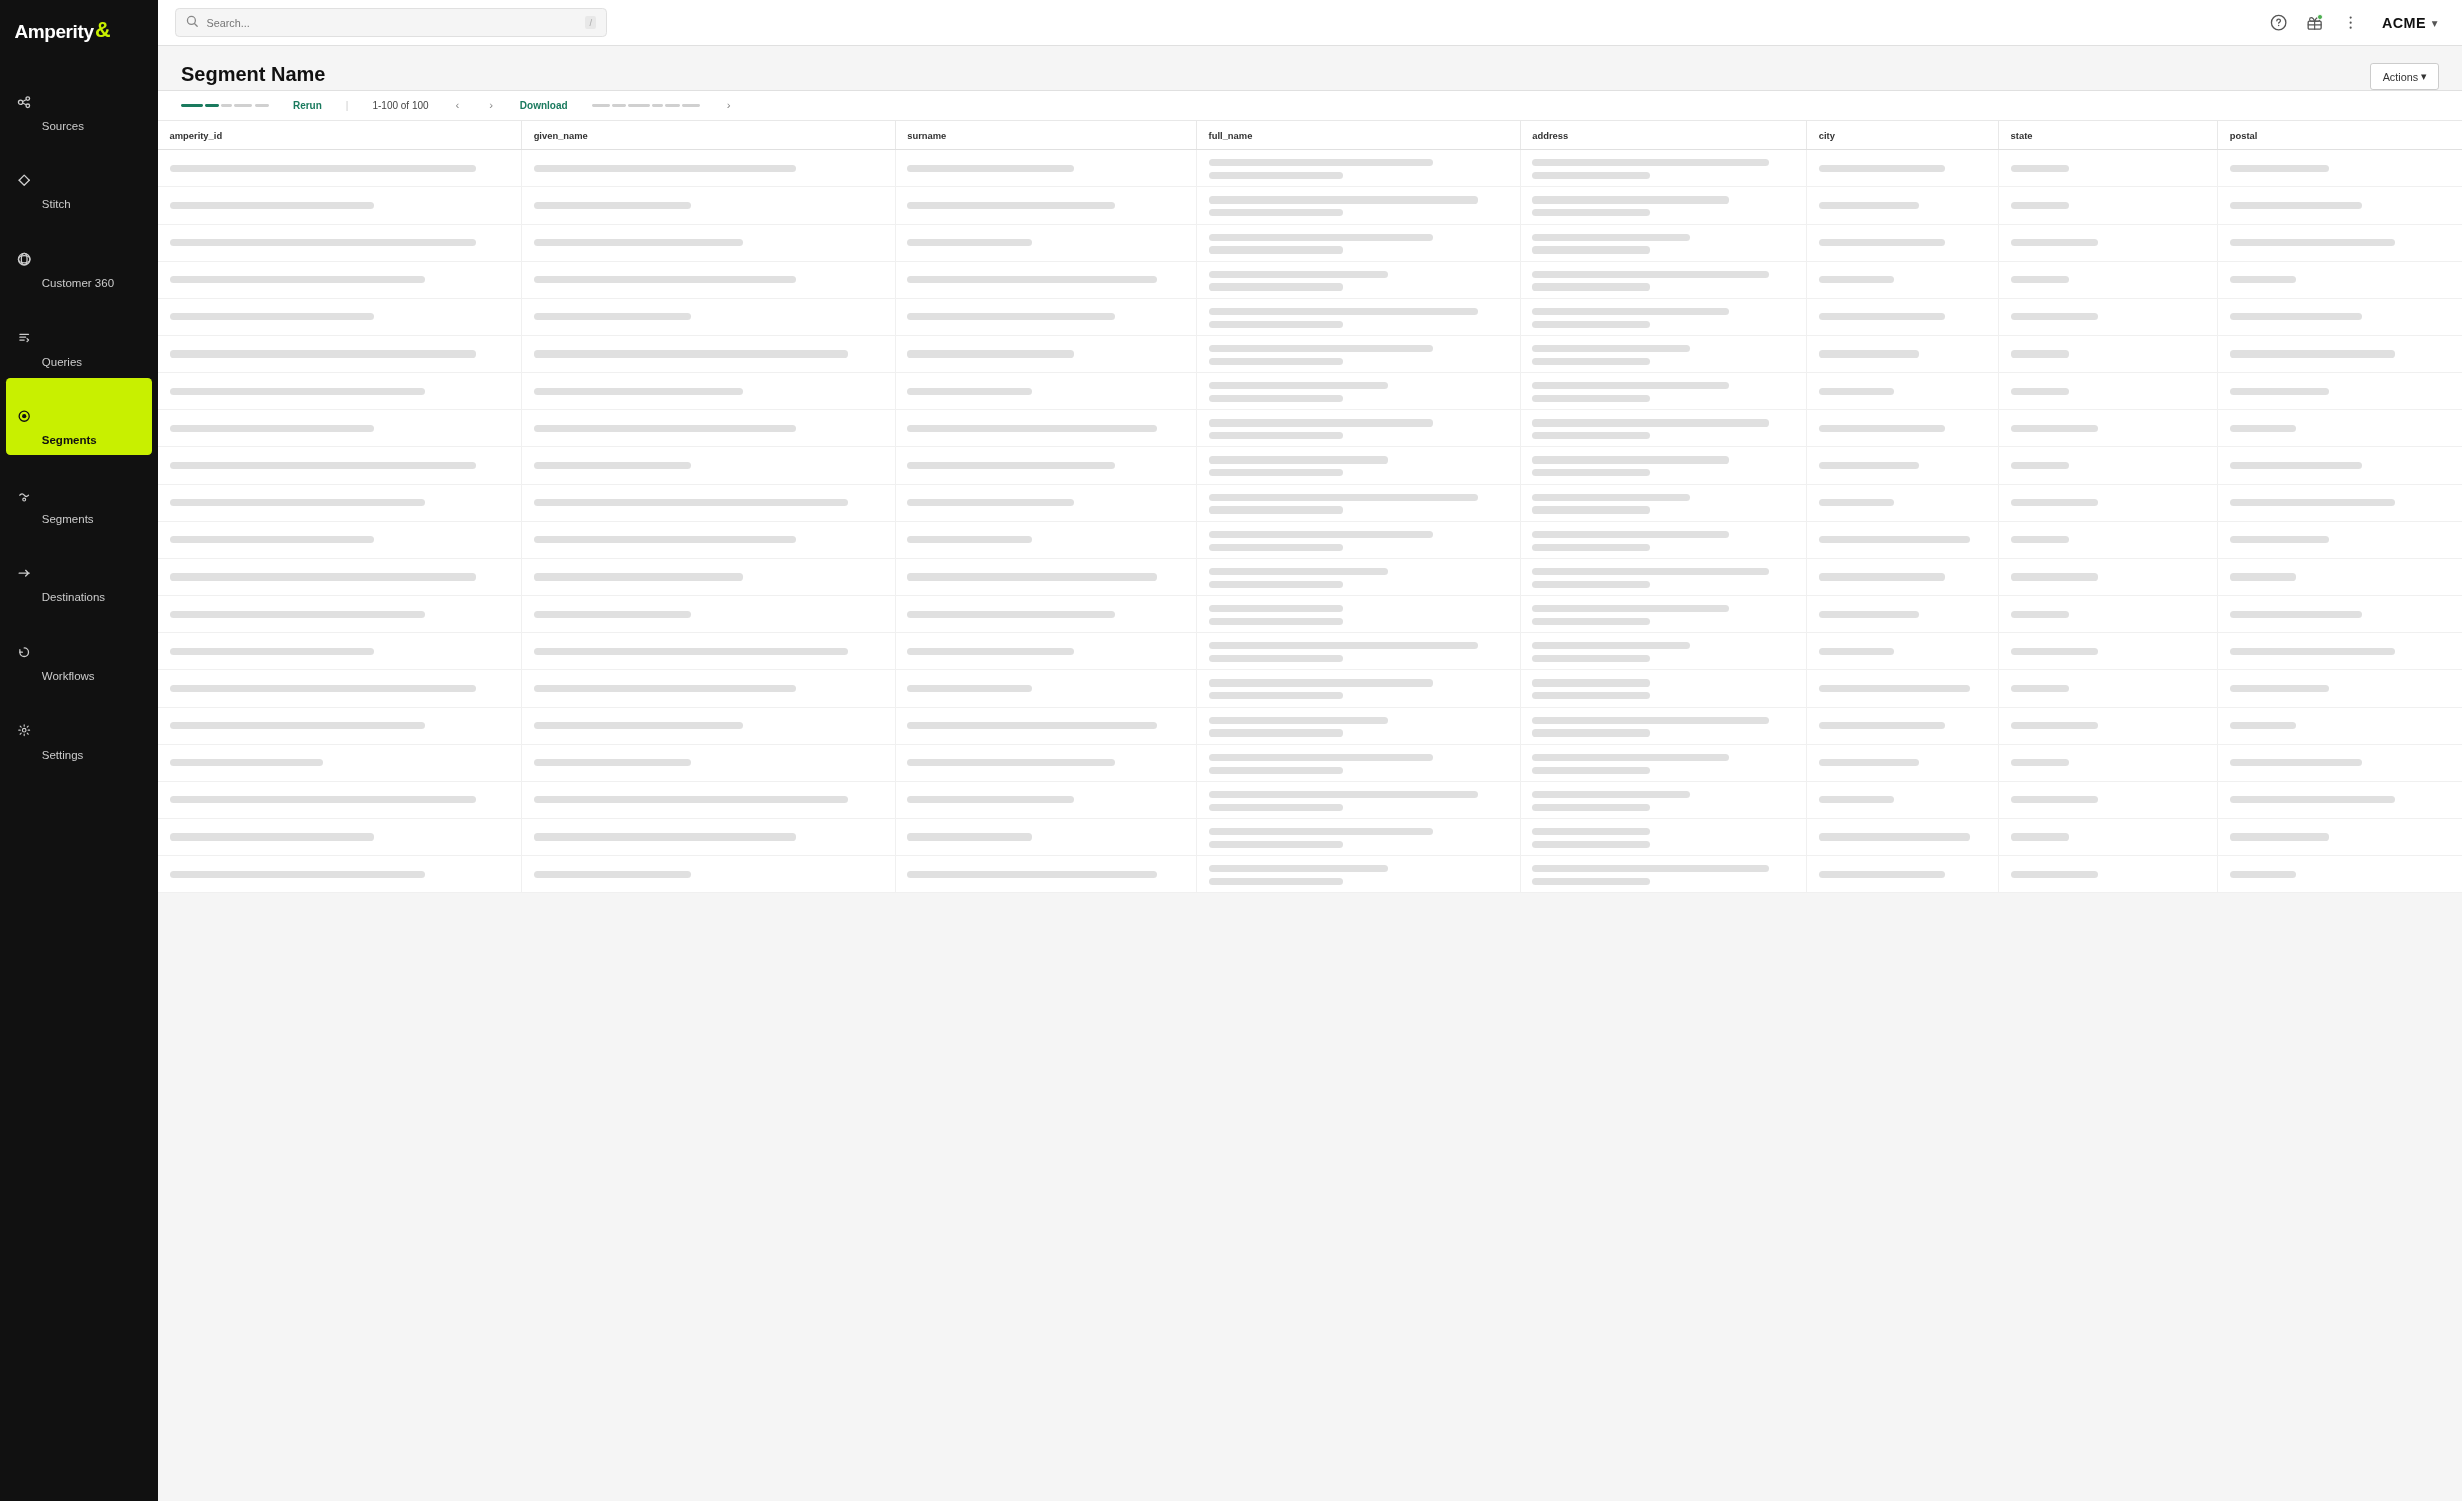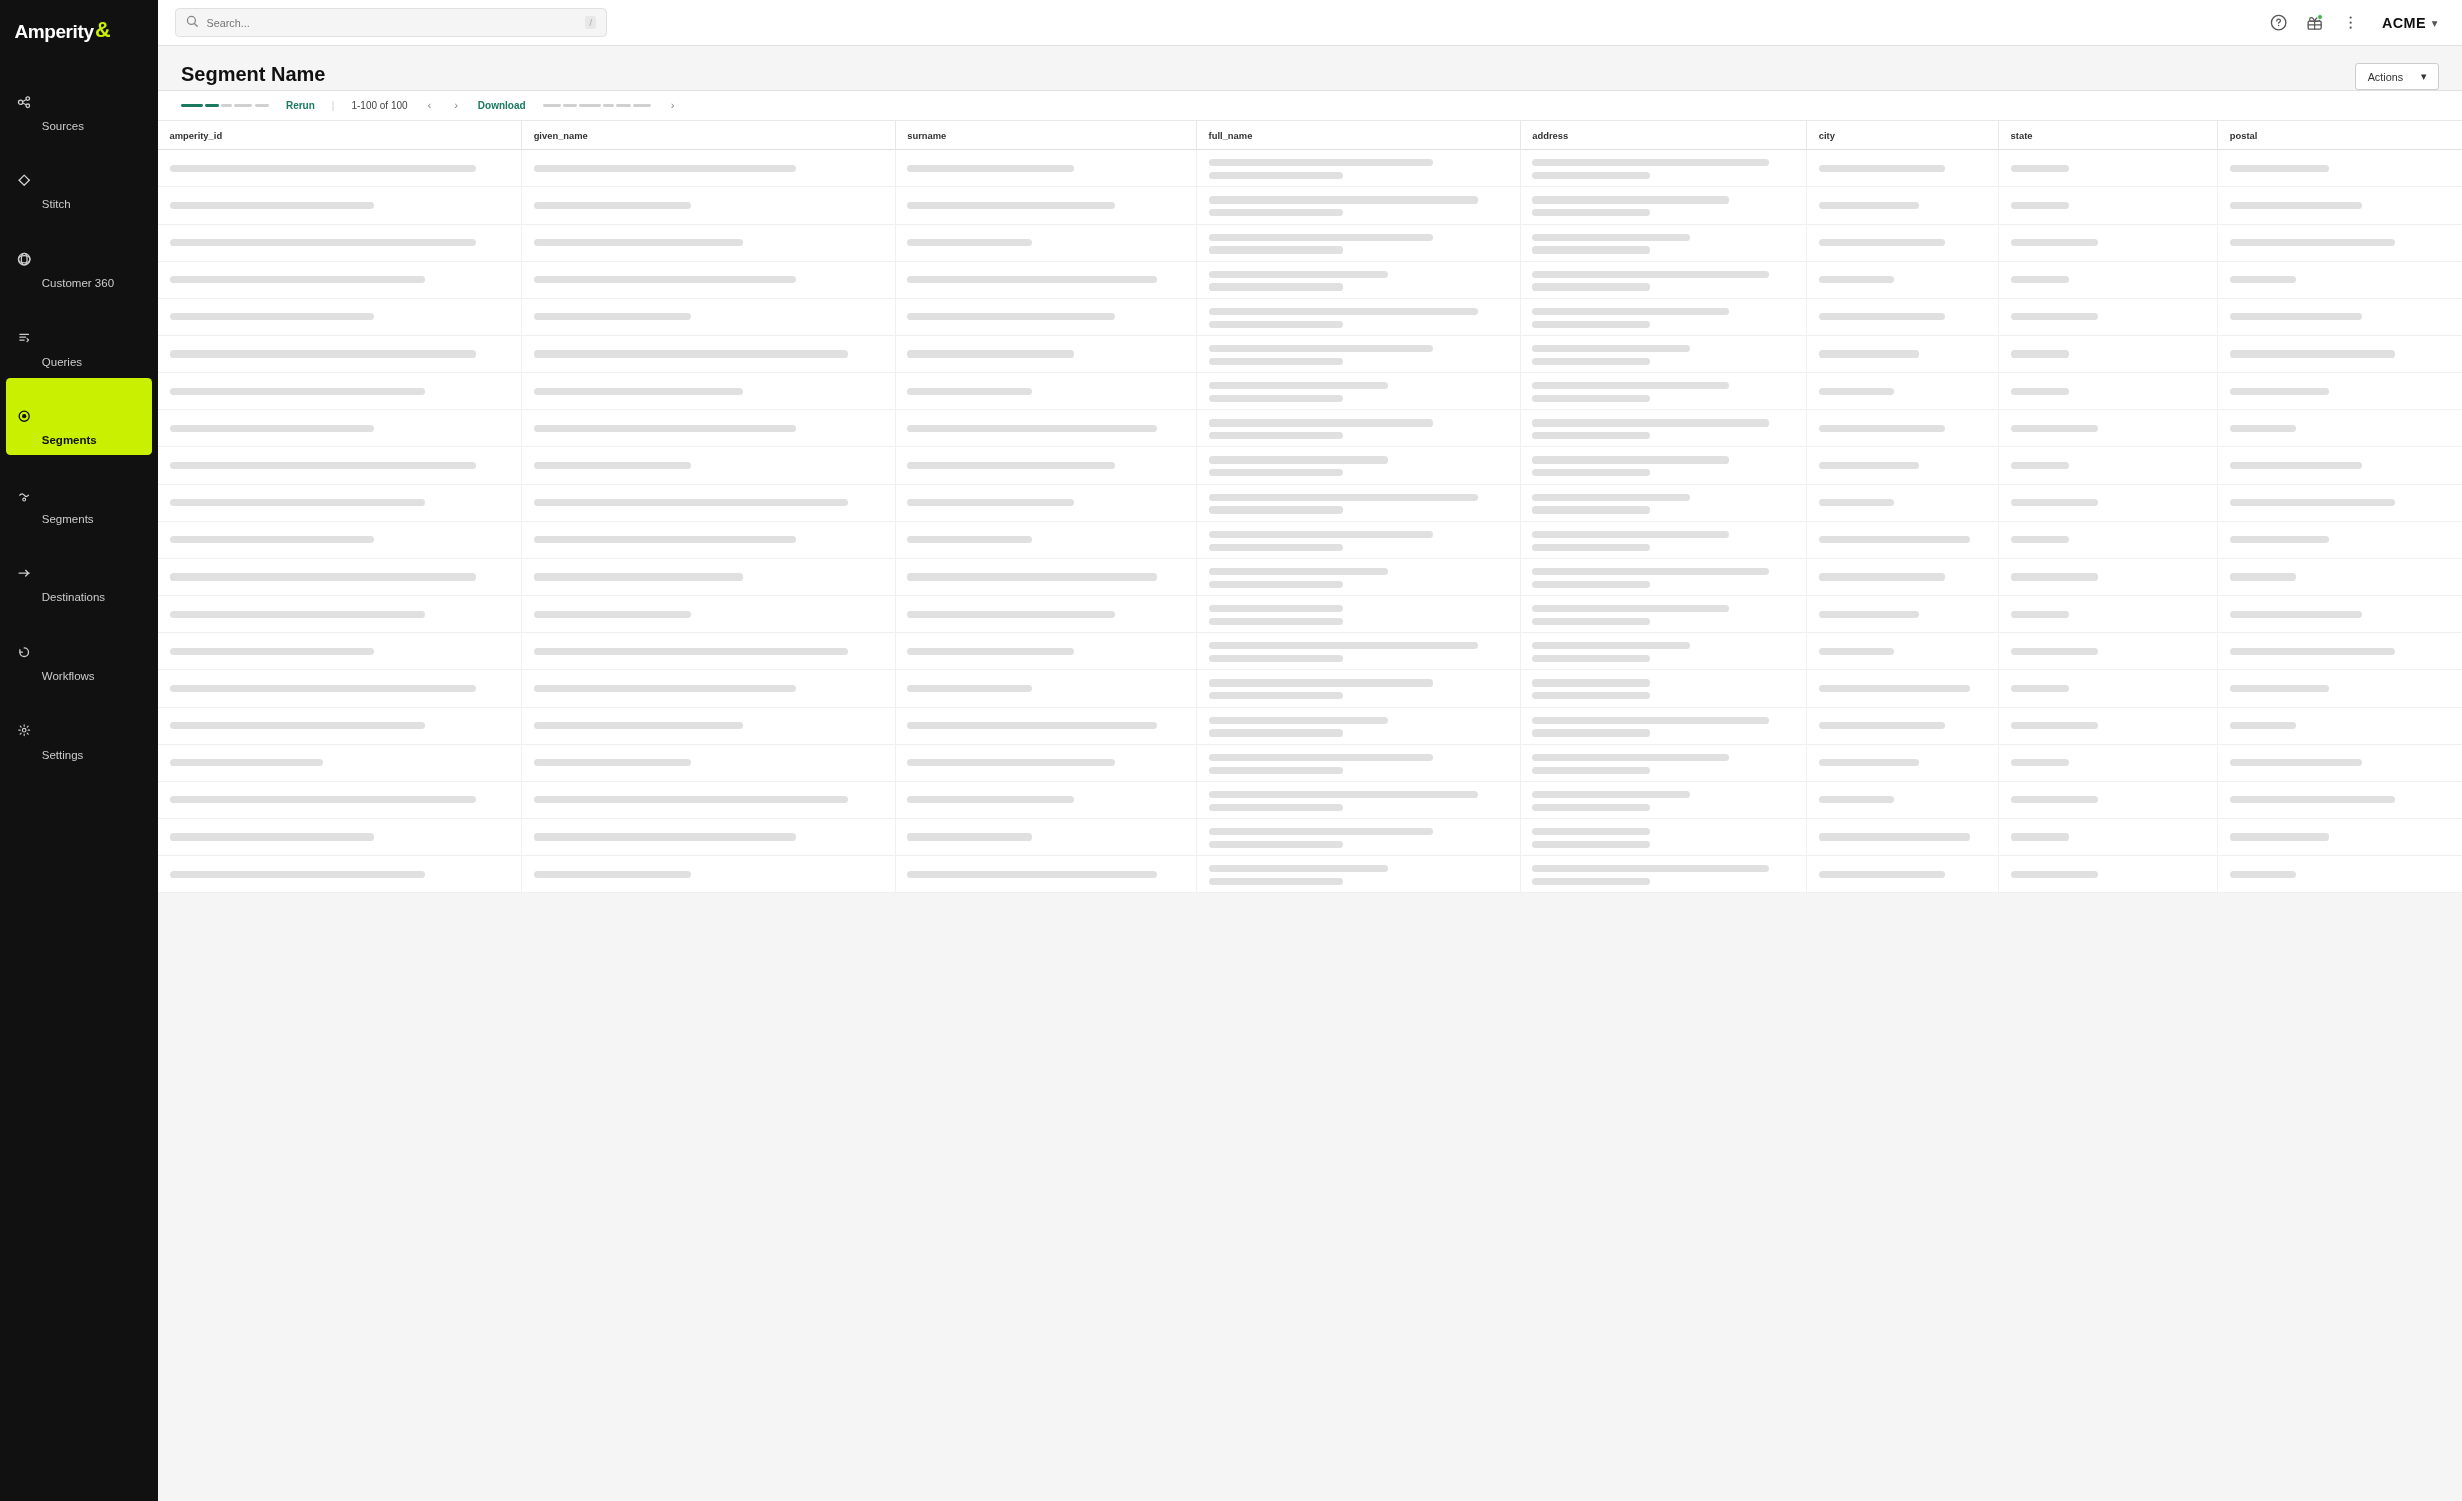--- a/index.html
+++ b/index.html
@@ -174,21 +174,21 @@
       justify-content: space-between;
     }
     .segment-title {
       font-size: 20px;
       font-weight: 700;
       color: #111;
     }
     .actions-btn {
       display: flex;
       align-items: center;
-      gap: 18px;
+      gap: 3px;
       padding: 5.8px 11.5px;
       background: #fff;
       border: 0.7px solid #ccc;
       border-radius: 2.9px;
       cursor: pointer;
       font-size: 10.8px;
       color: #333;
       font-weight: 500;
     }
 
@@ -219,21 +219,21 @@
     .table-container {
       background: #ffffff;
       margin: 0;
       border-top: 0.7px solid #e0e0e0;
     }
 
     
     .pagination-row {
       display: flex;
       align-items: center;
-      gap: 17px;
+      gap: 24px;
       padding: 7.2px 23px;
       border-bottom: 0.7px solid #e8e8e8;
       background: #fff;
     }
     .pagination-bar-left {
       display: flex;
       align-items: center;
       gap: 2.2px;
     }
     .pbar-seg {

